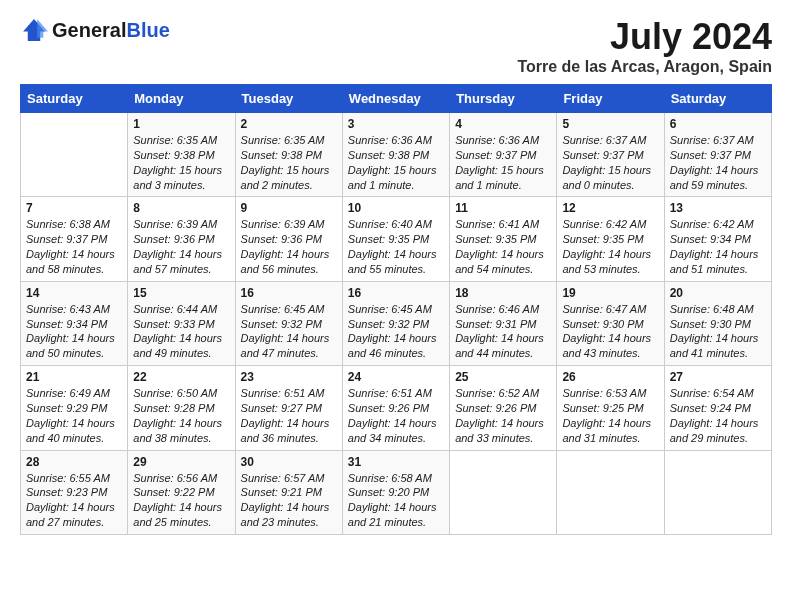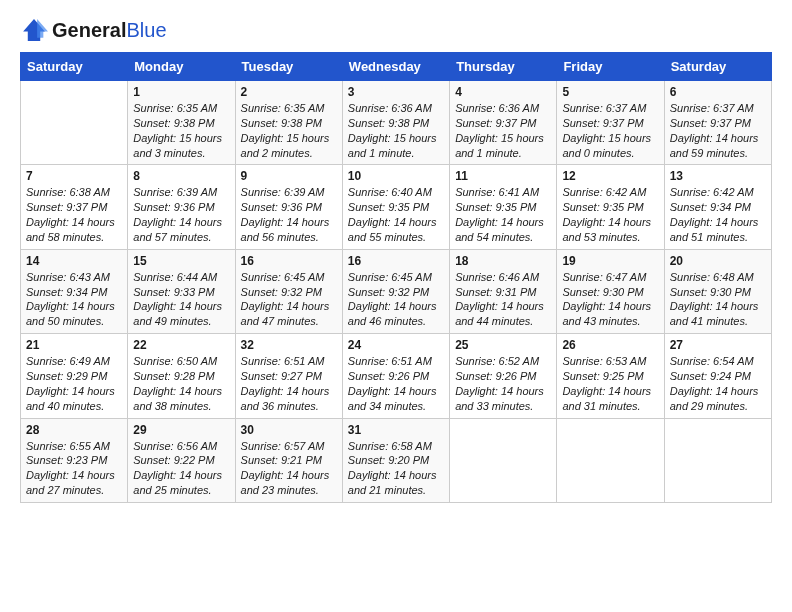--- a/index.html
+++ b/index.html
@@ -92,24 +92,28 @@
 
 <div class="header-section">
   <div class="logo-wrap">
     <div class="logo">
       <svg class="logo-icon" viewBox="0 0 36 36" xmlns="http://www.w3.org/2000/svg">
         <polygon points="18,4 32,20 26,20 26,32 10,32 10,20 4,20" fill="#2255cc"></polygon>
         <polygon points="22,4 36,20 30,20 30,28 22,28 22,4" fill="#4488ee" opacity="0.7"></polygon>
       </svg>
       <div>
         <div>
-          <span style="font-size:20px;font-weight:bold;color:#1a1a1a;text-align:right;">General</span><span style="font-size:20px;font-weight:normal;color:#2255cc;">Blue</span>
+          <span style="font-size:20px;font-weight:bold;color:#1a1a1a;text-align:right;">General</span><span style="font-size:20px;font-weight:bold;color:#2255cc;">Blue</span>
         </div>
       </div>
     </div>
+  </div>
+  <div class="title-section">
+    <div class="main-title">July 2024</div>
+    <div class="subtitle">Torre de las Arcas, Aragon, Spain</div>
   </div>
 </div>
 
 <table class="calendar-table">
   <thead>
     <tr>
       <th>Saturday</th>
       <th>Monday</th>
       <th>Tuesday</th>
       <th>Wednesday</th>
@@ -209,21 +213,21 @@
       <tr>
         <td>
           <div class="day-number">21</div>
           <div class="day-info">Sunrise: 6:49 AM<br>Sunset: 9:29 PM<br>Daylight: 14 hours<br>and 40 minutes.</div>
         </td>
         <td>
           <div class="day-number">22</div>
           <div class="day-info">Sunrise: 6:50 AM<br>Sunset: 9:28 PM<br>Daylight: 14 hours<br>and 38 minutes.</div>
         </td>
         <td>
-          <div class="day-number">32</div>
+          <div class="day-number">23</div>
           <div class="day-info">Sunrise: 6:51 AM<br>Sunset: 9:27 PM<br>Daylight: 14 hours<br>and 36 minutes.</div>
         </td>
         <td>
           <div class="day-number">24</div>
           <div class="day-info">Sunrise: 6:51 AM<br>Sunset: 9:26 PM<br>Daylight: 14 hours<br>and 34 minutes.</div>
         </td>
         <td>
           <div class="day-number">25</div>
           <div class="day-info">Sunrise: 6:52 AM<br>Sunset: 9:26 PM<br>Daylight: 14 hours<br>and 33 minutes.</div>
         </td>

